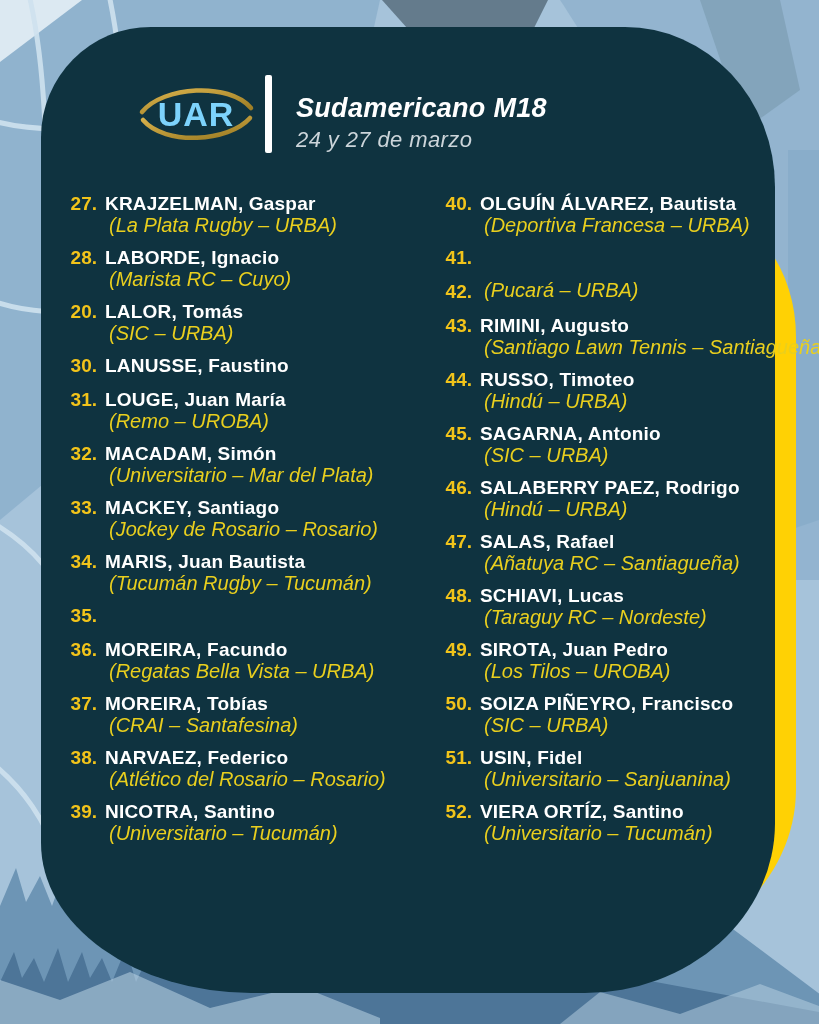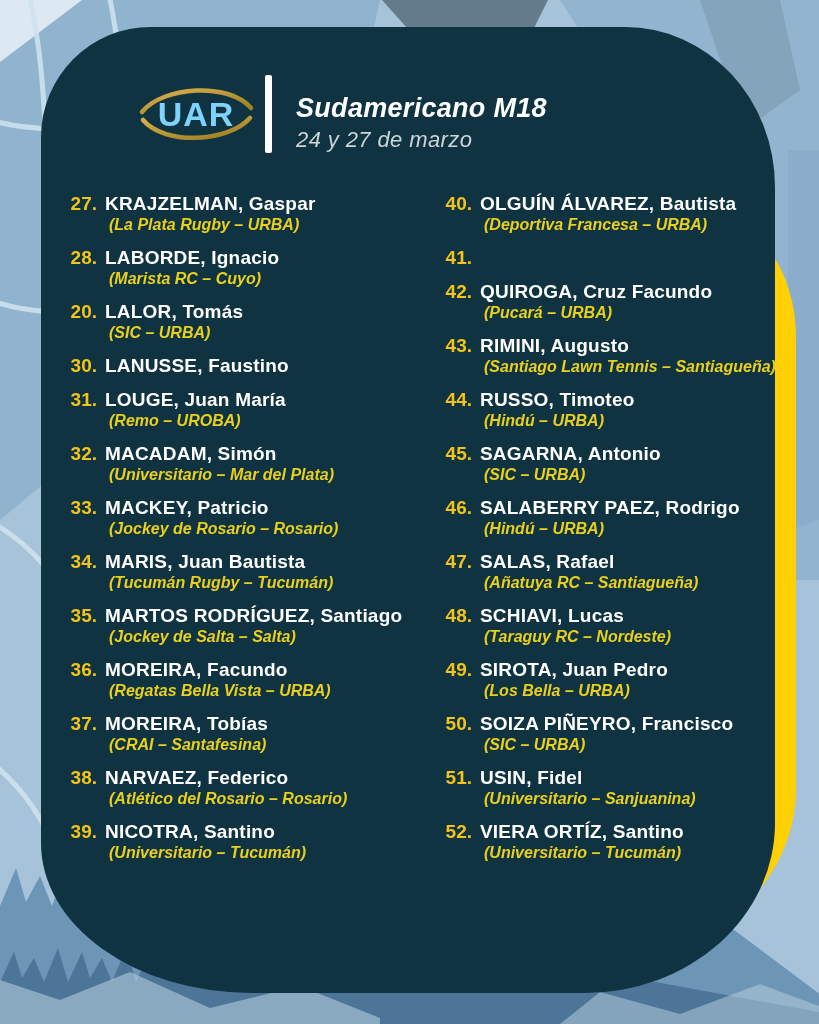--- a/index.html
+++ b/index.html
@@ -68,22 +68,22 @@
   .num{
     width:44px;flex:0 0 auto;text-align:right;
     color:var(--number-yellow);font-weight:bold;font-size:19px;line-height:23px;
   }
   .txt{padding-left:8px;}
   .pname{
     color:var(--name-white);font-weight:bold;font-size:19px;line-height:23px;
     letter-spacing:.2px;white-space:nowrap;
   }
   .pclub{
-    color:var(--club-yellow);font-weight:bold;font-style:italic;
-    font-size:16px;line-height:20px;padding-left:4px;white-space:nowrap;
+    color:var(--club-yellow);font-weight:normal;font-style:italic;
+    font-size:20px;line-height:20px;padding-left:4px;white-space:nowrap;
   }
 </style>
 </head>
 <body>
 
 <div class="page">
 
   <svg class="bg-art" width="819" height="1024" viewBox="0 0 819 1024" aria-hidden="true">
     <rect x="0" y="0" width="819" height="1024" fill="#a6c3da"></rect>
 
@@ -183,39 +183,35 @@
     <div class="num">32.</div>
     <div class="txt">
       <div class="pname">MACADAM, Simón</div>
       <div class="pclub">(Universitario – Mar del Plata)</div>
     </div>
   </div>
 
   <div class="entry">
     <div class="num">33.</div>
     <div class="txt">
-      <div class="pname">MACKEY, Patricio</div>
+      <div class="pname">MACKEY, Santiago</div>
       <div class="pclub">(Jockey de Rosario – Rosario)</div>
     </div>
   </div>
 
   <div class="entry">
     <div class="num">34.</div>
     <div class="txt">
       <div class="pname">MARIS, Juan Bautista</div>
       <div class="pclub">(Tucumán Rugby – Tucumán)</div>
     </div>
   </div>
 
   <div class="entry">
     <div class="num">35.</div>
-    <div class="txt">
-      <div class="pname">MARTOS RODRÍGUEZ, Santiago</div>
-      <div class="pclub">(Jockey de Salta – Salta)</div>
-    </div>
   </div>
 
   <div class="entry">
     <div class="num">36.</div>
     <div class="txt">
       <div class="pname">MOREIRA, Facundo</div>
       <div class="pclub">(Regatas Bella Vista – URBA)</div>
     </div>
   </div>
 
@@ -252,21 +248,20 @@
     </div>
   </div>
 
   <div class="entry">
     <div class="num">41.</div>
   </div>
 
   <div class="entry">
     <div class="num">42.</div>
     <div class="txt">
-      <div class="pname">QUIROGA, Cruz Facundo</div>
       <div class="pclub">(Pucará – URBA)</div>
     </div>
   </div>
 
   <div class="entry">
     <div class="num">43.</div>
     <div class="txt">
       <div class="pname">RIMINI, Augusto</div>
       <div class="pclub">(Santiago Lawn Tennis – Santiagueña)</div>
     </div>
@@ -309,21 +304,21 @@
     <div class="txt">
       <div class="pname">SCHIAVI, Lucas</div>
       <div class="pclub">(Taraguy RC – Nordeste)</div>
     </div>
   </div>
 
   <div class="entry">
     <div class="num">49.</div>
     <div class="txt">
       <div class="pname">SIROTA, Juan Pedro</div>
-      <div class="pclub">(Los Bella – URBA)</div>
+      <div class="pclub">(Los Tilos – UROBA)</div>
     </div>
   </div>
 
   <div class="entry">
     <div class="num">50.</div>
     <div class="txt">
       <div class="pname">SOIZA PIÑEYRO, Francisco</div>
       <div class="pclub">(SIC – URBA)</div>
     </div>
   </div>

